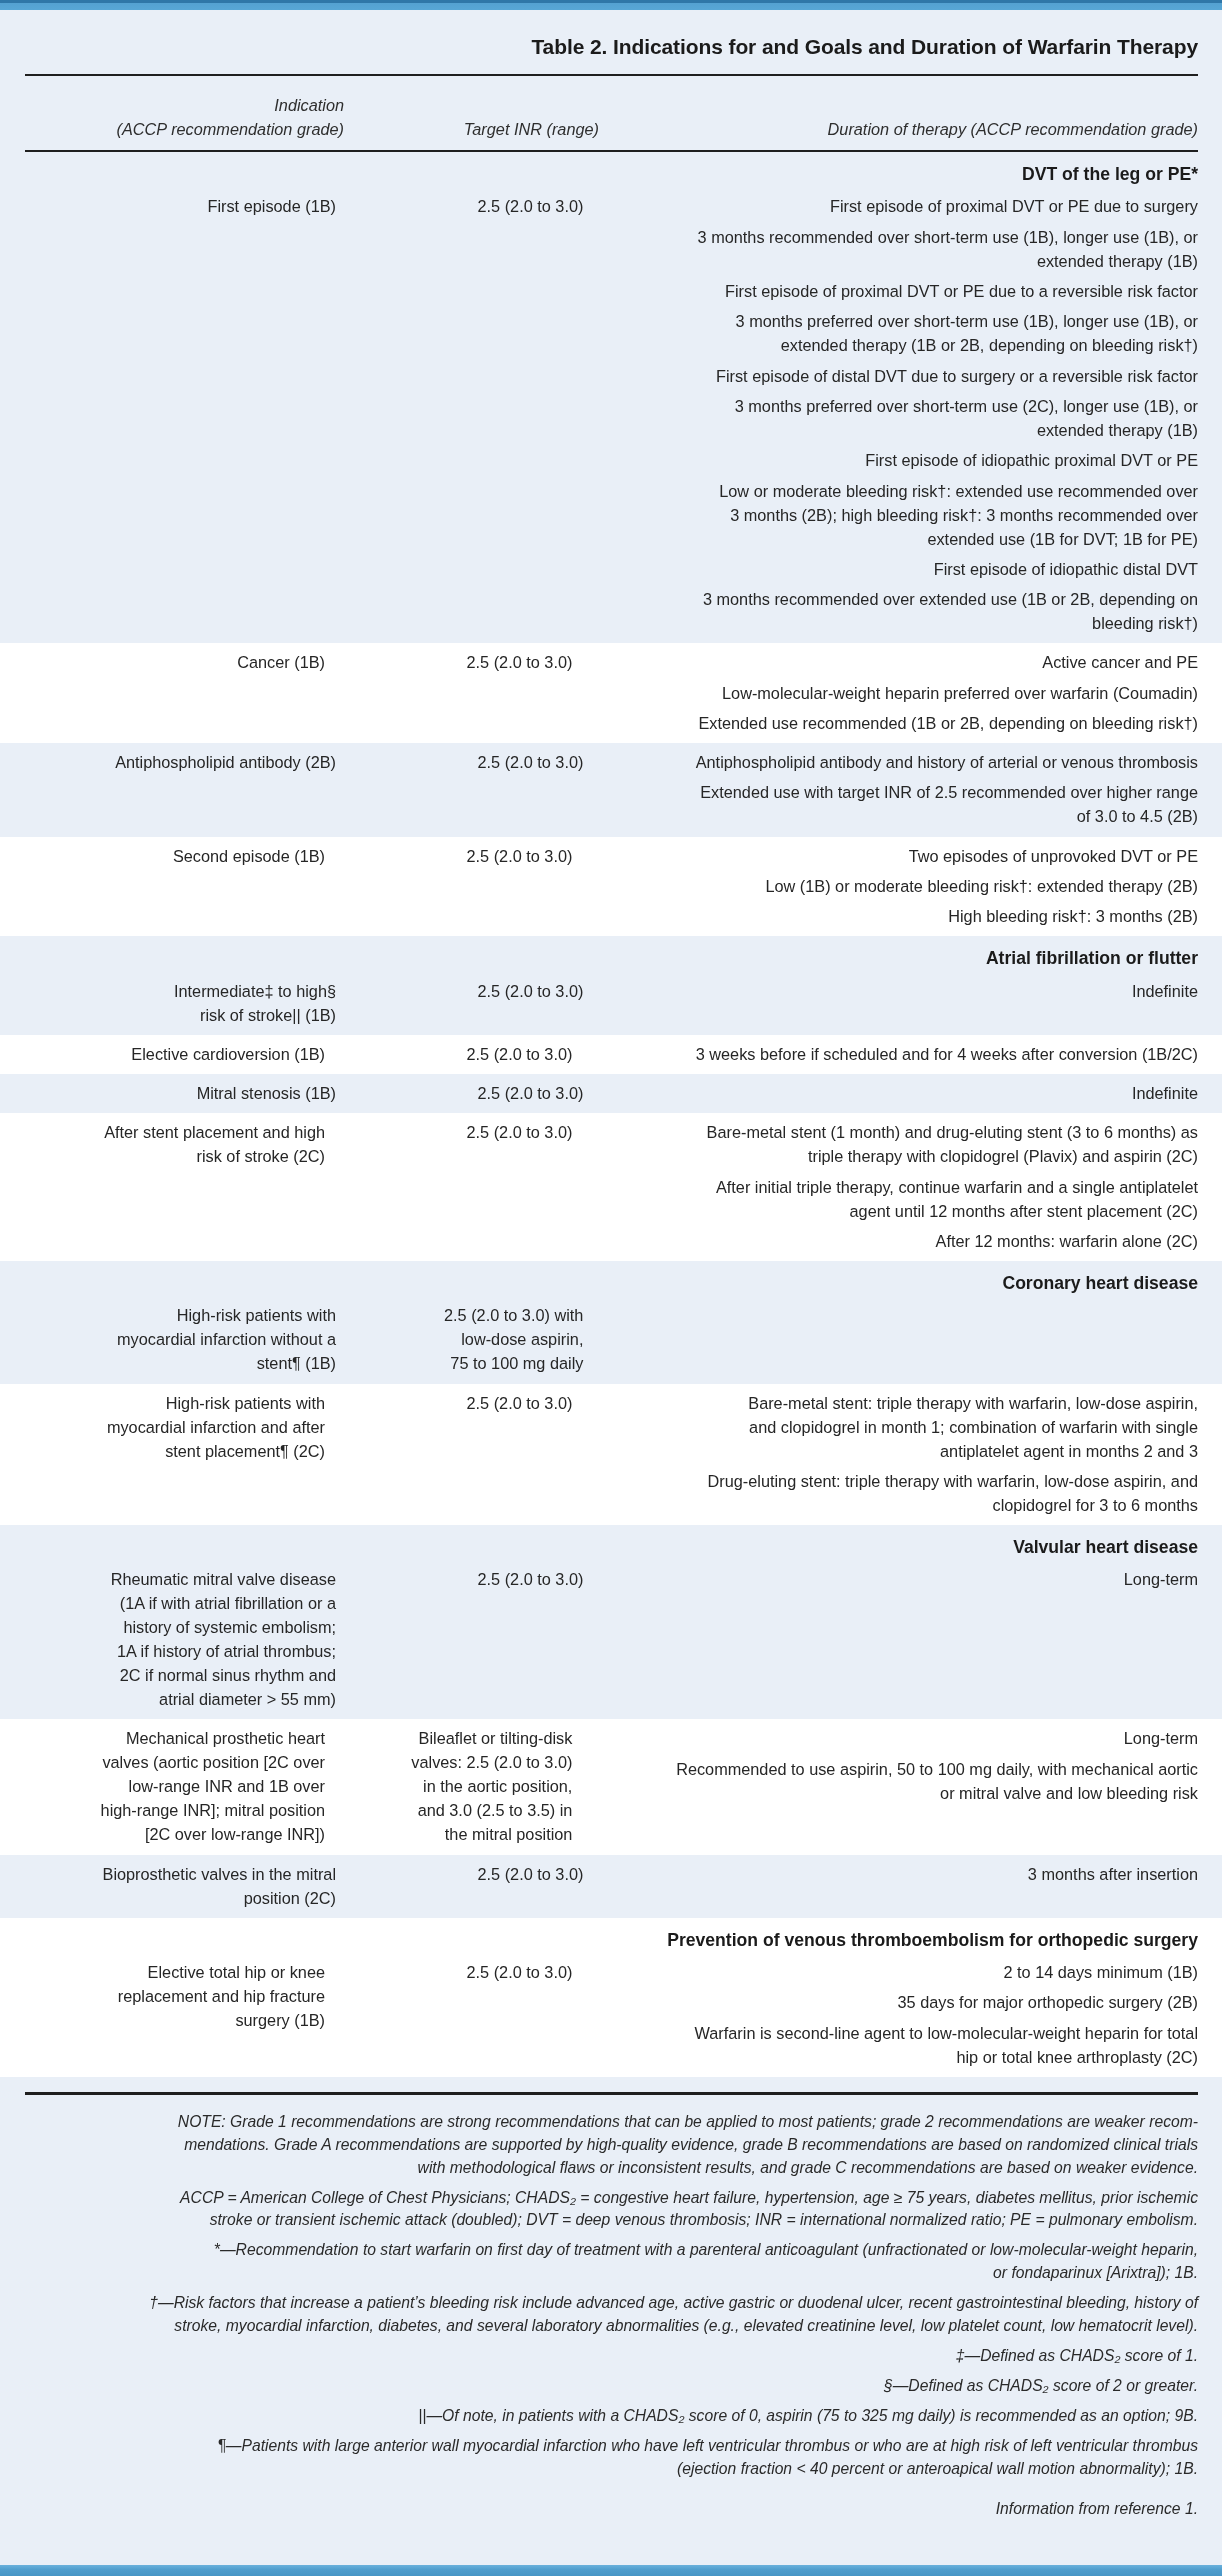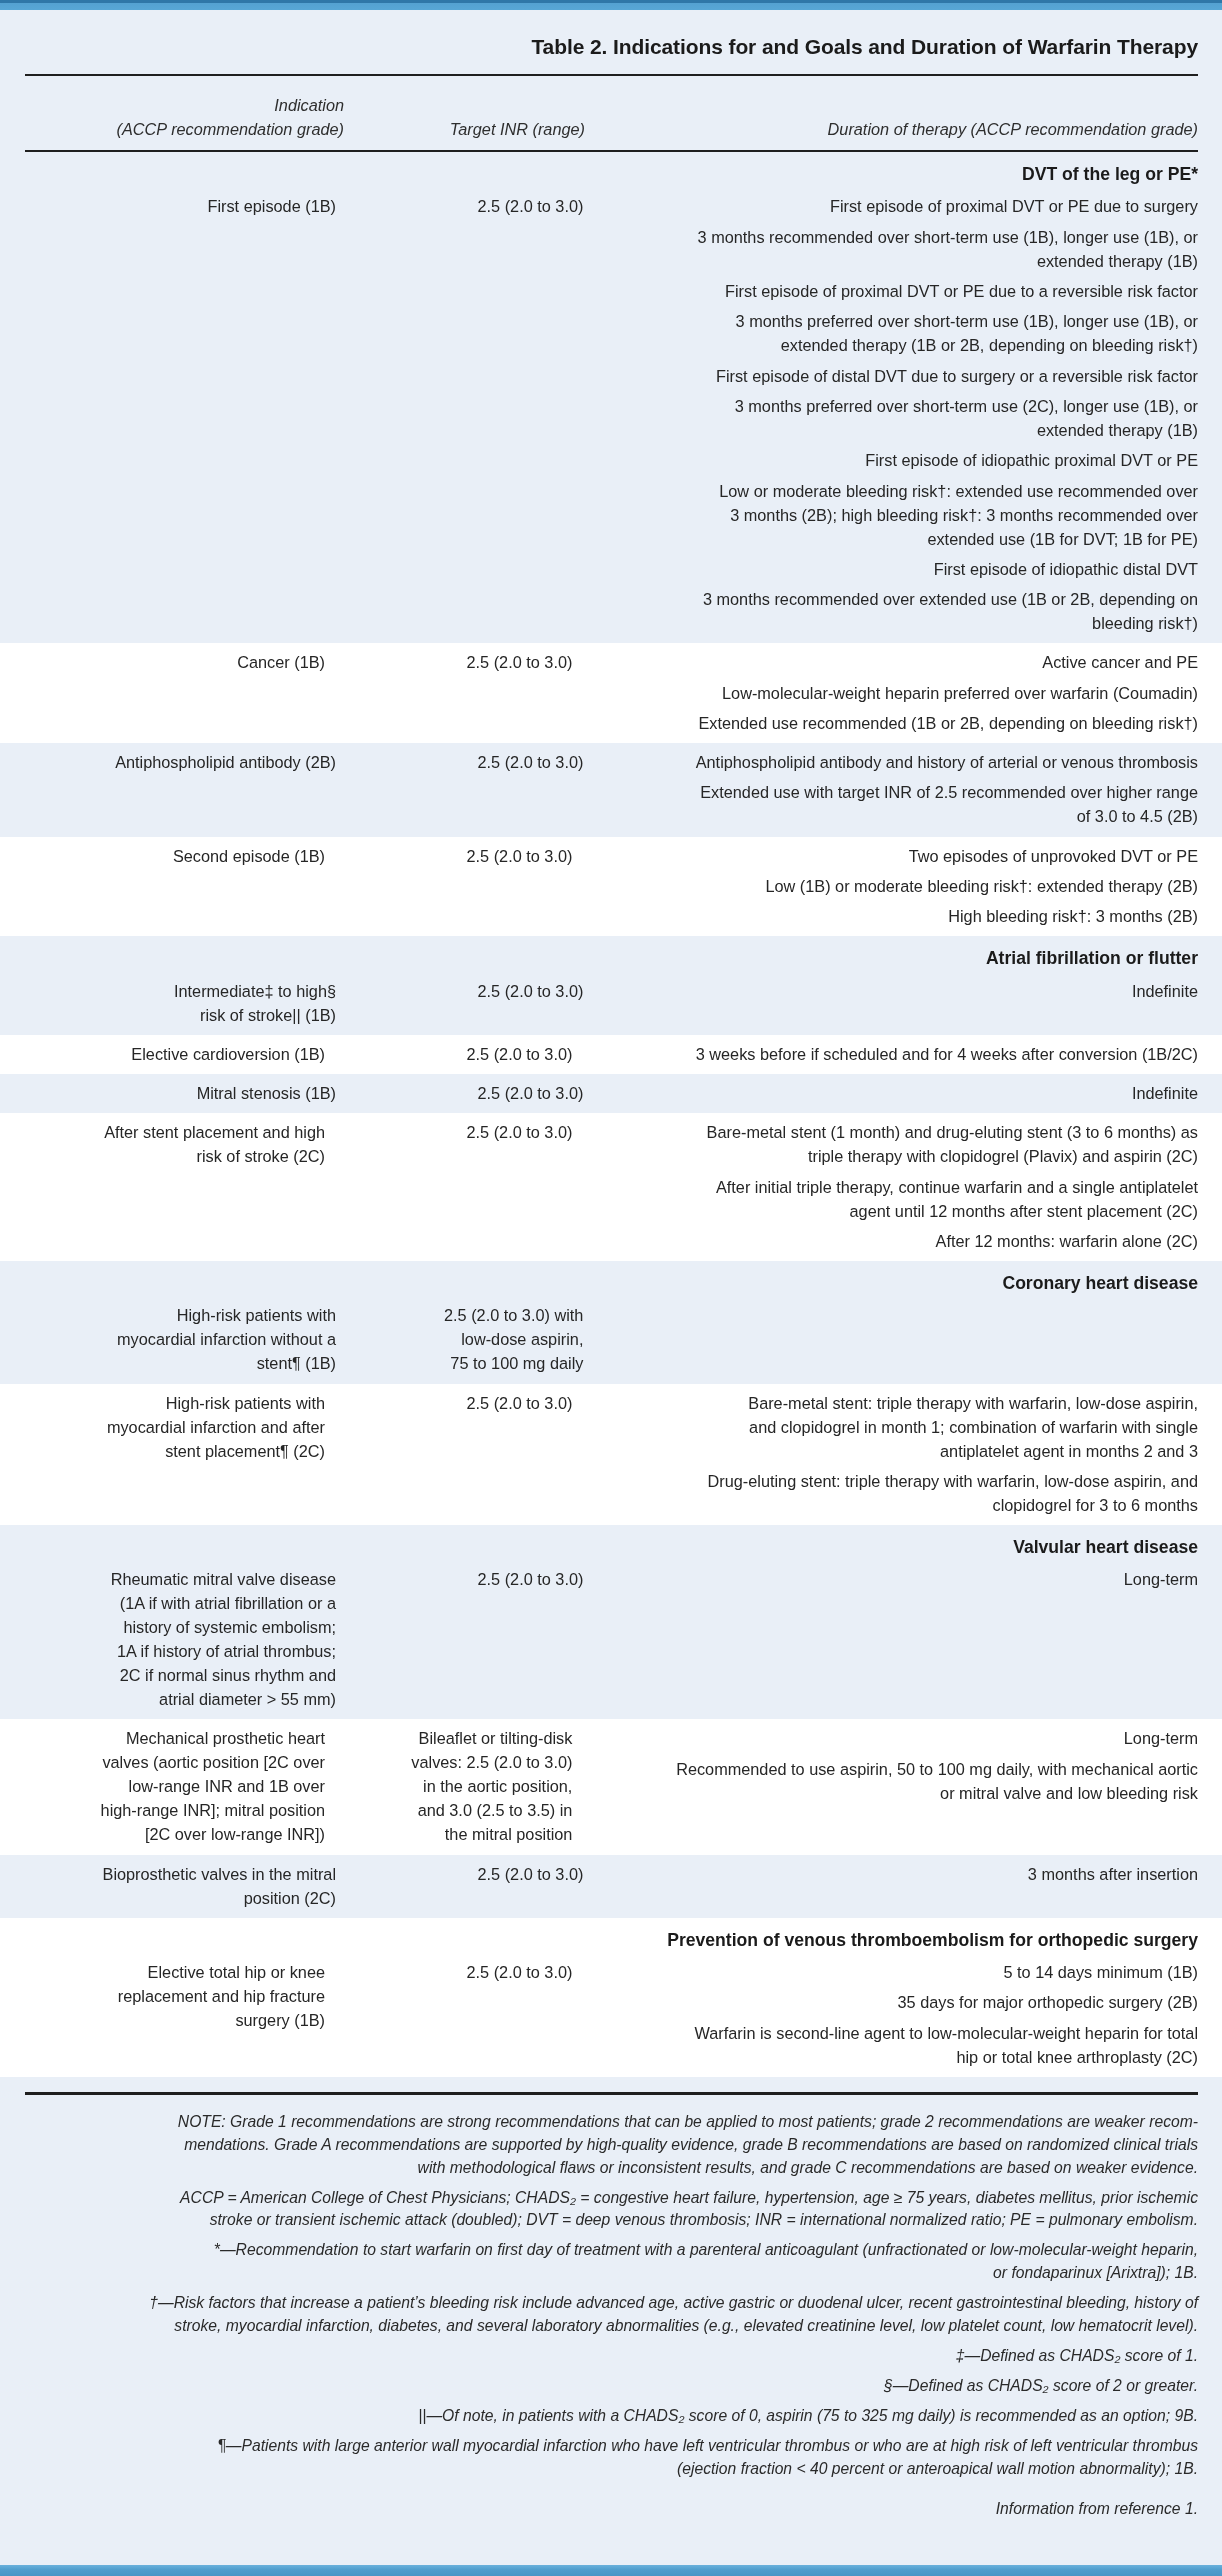--- a/index.html
+++ b/index.html
@@ -28,20 +28,21 @@
     letter-spacing:-0.1px;
     padding:25px 0 15px 0;
   }
   .rule { height:1.9px; background:#1f1f1f; }
   .thickrule { height:3.1px; background:#1f1f1f; margin:15px 25px 0 25px; }
   .colheads {
     display:grid; grid-template-columns:319px 241px 1fr;
     align-items:end;
     font-style:italic; font-size:16.3px; line-height:24px; color:#2e2e2e;
     padding:17.6px 0 8.8px 0;
+    gap:14px;
   }
   .band { padding:0 25px; }
   .band.blue  { background:#e9eff7;padding-left:36px; }
   .band.white { background:#ffffff; }
   .section-header {
     font-size:17.6px; font-weight:bold; color:#1b1b1b;
     line-height:24px; padding:10px 0 1.3px 0;
   }
   .row {
     display:grid; grid-template-columns:319px 241px 1fr;
@@ -375,21 +376,21 @@
           <div class="cell ind">
             <div class="ln">Elective total hip or knee</div>
             <div class="ln cont">replacement and hip fracture</div>
             <div class="ln cont">surgery (1B)</div>
           </div>
           <div class="cell inr">
             <div class="ln">2.5 (2.0 to 3.0)</div>
           </div>
           <div class="cell dur">
             <div class="par lvl1">
-              <div class="ln">5 to 14 days minimum (1B)</div>
+              <div class="ln">2 to 14 days minimum (1B)</div>
             </div>
             <div class="par lvl1">
               <div class="ln">35 days for major orthopedic surgery (2B)</div>
             </div>
             <div class="par lvl1">
               <div class="ln">Warfarin is second-line agent to low-molecular-weight heparin for total</div>
               <div class="ln cont">hip or total knee arthroplasty (2C)</div>
             </div>
           </div>
         </div>

